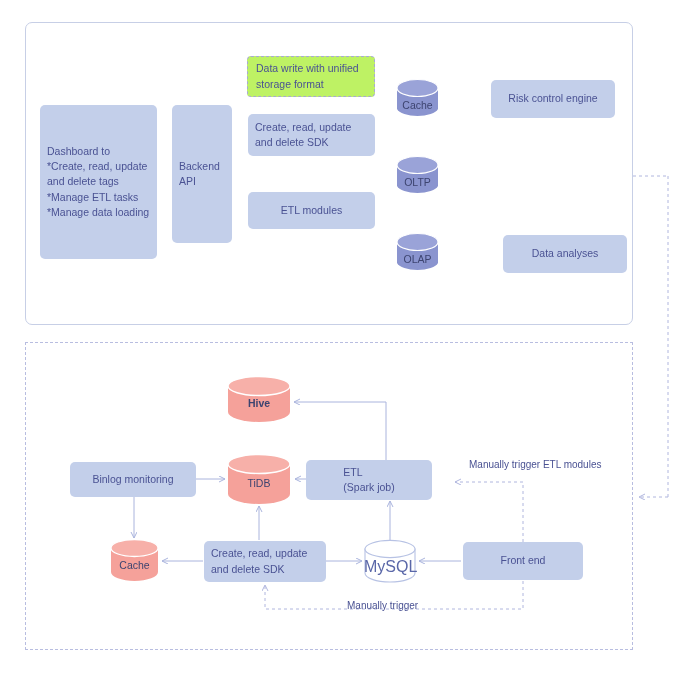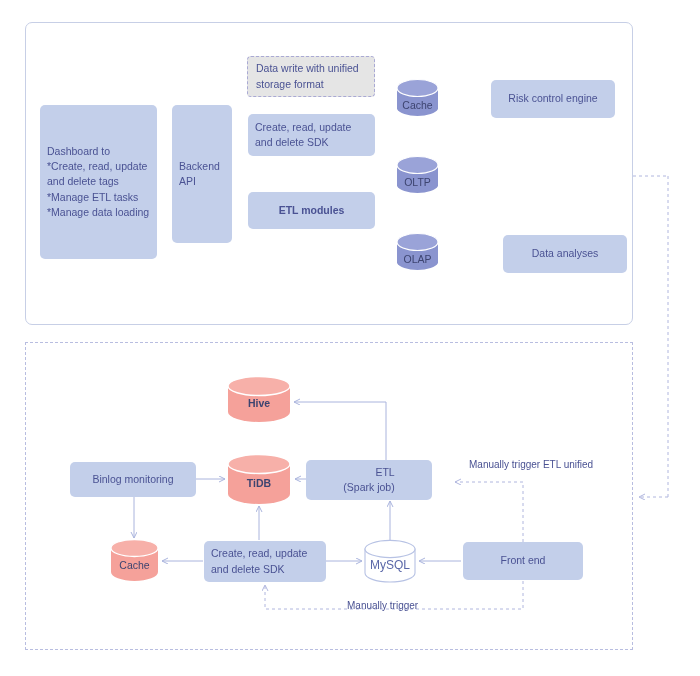--- a/index.html
+++ b/index.html
@@ -19,39 +19,39 @@
     left: 0; top: 0;
     width: 700px;
     height: 676px;
   }
   .node {
     position: absolute;
     box-sizing: border-box;
     display: flex;
     align-items: center;
     justify-content: center;
-    text-align: right;
+    text-align: left;
     color: #4a5293;
     font-size: 10.5px;
     line-height: 1.45;
     z-index: 4;
   }
   
   .box {
     background: #c3cfea;
     border-radius: 5px;
     padding: 4px 7px;
   }
   .box.left-align {
     justify-content: flex-start;
     text-align: left;
   }
   
   .dashedbox {
-    background: #e5e5e5;
+    background: #bef264;
     border: 1px dashed #a9a9d4;
     border-radius: 4px;
     justify-content: flex-start;
     text-align: left;
     padding: 4px 8px;
     color: #4a5293;
   }
   
   .panel {
     position: absolute;
@@ -181,21 +181,21 @@
 
 <div class="node box txt-multi" style="left:172px; top:105px; width:60px; height:138px; justify-content:flex-start; text-align:left;">Backend
 API</div>
 
 <div class="node dashedbox txt-multi" style="left:247px; top:56px; width:128px; height:41px; align-items:center;">Data write with unified
 storage format</div>
 
 <div class="node box left-align txt-multi" style="left:248px; top:114px; width:127px; height:42px;">Create, read, update
 and delete SDK</div>
 
-<div class="node box" style="left:248px; top:192px; width:127px; height:37px;font-weight:bold;">ETL modules</div>
+<div class="node box" style="left:248px; top:192px; width:127px; height:37px;">ETL modules</div>
 
 <div class="cyl" style="left:396px; top:78px; width:43px; height:41px;">
   <svg viewBox="0 0 43 41" width="43" height="41">
     <path d="M1,10 L1,31 A21,9 0 0 0 42,31 L42,10 Z" fill="#8a94cf"></path>
     <ellipse cx="21.5" cy="10" rx="20.5" ry="8.5" fill="#9aa3d8" stroke="#ffffff" stroke-width="1.2"></ellipse>
   </svg>
   <div class="cyl-label" style="top:21px;">Cache</div>
 </div>
 
 <div class="cyl" style="left:396px; top:155px; width:43px; height:41px;">
@@ -219,21 +219,21 @@
 <div class="node box" style="left:491px; top:235px; width:124px; height:38px;margin-left:12px;">Data analyses</div>
 
 <div class="cyl" style="left:227px; top:375px; width:64px; height:48px;font-weight:bold;">
   <svg viewBox="0 0 64 48" width="64" height="48">
     <path d="M1,11 L1,37 A31,10 0 0 0 63,37 L63,11 Z" fill="#f5a19a"></path>
     <ellipse cx="32" cy="11" rx="31" ry="9.5" fill="#f7b0a9" stroke="#ffffff" stroke-width="1.4"></ellipse>
   </svg>
   <div class="cyl-label" style="top:22px;">Hive</div>
 </div>
 
-<div class="cyl" style="left:227px; top:453px; width:64px; height:52px;font-weight:bold;">
+<div class="cyl" style="left:227px; top:453px; width:64px; height:52px;">
   <svg viewBox="0 0 64 52" width="64" height="52">
     <path d="M1,11 L1,41 A31,10 0 0 0 63,41 L63,11 Z" fill="#f5a19a"></path>
     <ellipse cx="32" cy="11" rx="31" ry="9.5" fill="#f7b0a9" stroke="#ffffff" stroke-width="1.4"></ellipse>
   </svg>
   <div class="cyl-label" style="top:24px;">TiDB</div>
 </div>
 
 <div class="node box" style="left:70px; top:462px; width:126px; height:35px;">Binlog monitoring</div>
 
 <div class="cyl" style="left:110px; top:538px; width:49px; height:44px;">
@@ -248,19 +248,19 @@
 and delete SDK</div>
 
 <div class="node box txt-multi" style="left:306px; top:460px; width:126px; height:40px;">ETL
 (Spark job)</div>
 
 <div class="cyl white" style="left:364px; top:539px; width:52px; height:44px;">
   <svg viewBox="0 0 52 44" width="52" height="44">
     <path d="M1,10 L1,34 A25,9 0 0 0 51,34 L51,10 Z" fill="#ffffff" stroke="#b7c2e4" stroke-width="1.1"></path>
     <ellipse cx="26" cy="10" rx="25" ry="8.6" fill="#ffffff" stroke="#b7c2e4" stroke-width="1.1"></ellipse>
   </svg>
-  <div class="cyl-label" style="top:19px; font-size:12px;">MySQL</div>
+  <div class="cyl-label" style="top:19px; font-size:16px;">MySQL</div>
 </div>
 
 <div class="node box" style="left:463px; top:542px; width:120px; height:38px;">Front end</div>
 
-<div class="edge-label" style="left:469px; top:459px;">Manually trigger ETL unified</div>
+<div class="edge-label" style="left:469px; top:459px;">Manually trigger ETL modules</div>
 <div class="edge-label" style="left:347px; top:600px;">Manually trigger</div>
 
 </body></html>

